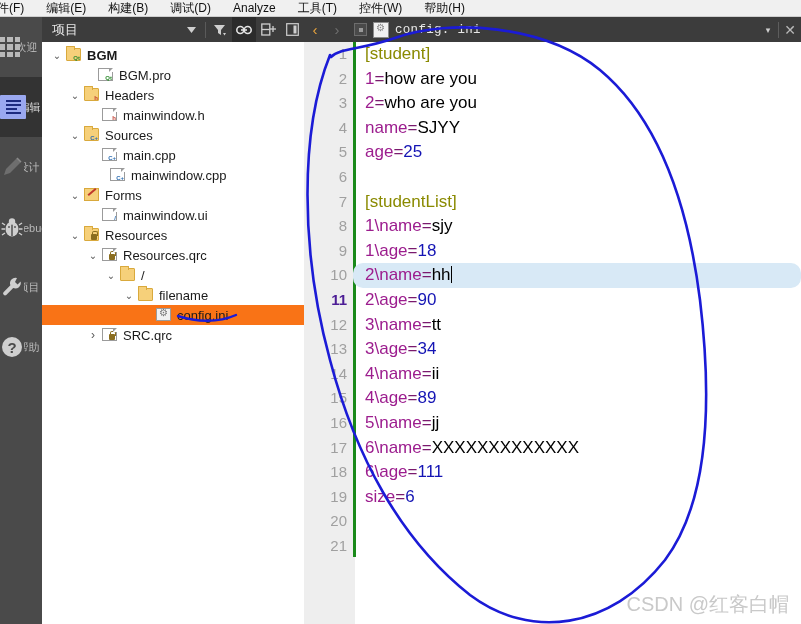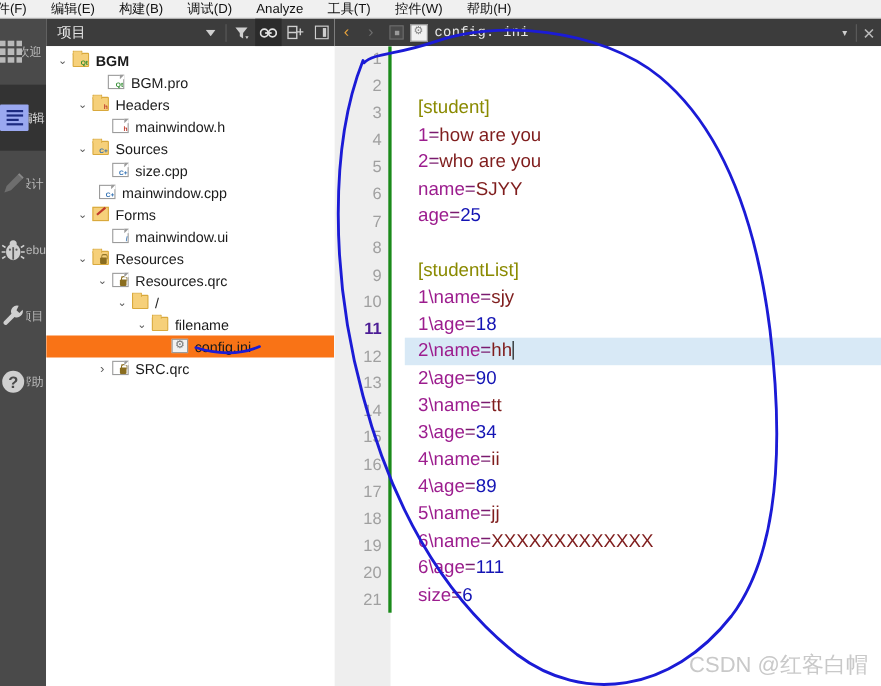--- a/index.html
+++ b/index.html
@@ -139,31 +139,31 @@
     position: absolute; left: 0; top: 0; width: 51px; height: 582px;
     background: #eeeeee;
   }
   .gutter .gnum {
     position: relative; height: 24.6px; line-height: 24.6px;
     text-align: right; padding-right: 8px;
     color: #a0a0a0; font-size: 15px; font-family: "Liberation Sans", sans-serif;
   }
   .gutter .gnum.cur { color: #4c1d95; font-weight: bold; }
   .greenbar { position:absolute; left: 49px; top: 0; width: 3px; height: 515px; background:#1a8a1a; }
-  .codearea { position: absolute; left: 64px; top: 0; right: 0; height: 494px; margin-top: 44px; }
+  .codearea { position: absolute; left: 49px; top: 0; right: 0; height: 494px; }
   .cline {
     height: 24.6px; line-height: 24.6px; padding-left: 12px;
     font-size: 17px; font-family: "Liberation Sans", sans-serif;
     white-space: pre; color: #000;
   }
-  .cline.cur { background: #d8e9f6; }
+  .cline.cur { background: #d8e9f6; border-radius: 10px; }
   .sec { color: #8a8a00; }
   .key { color: #9c1d8e; }
   .eq  { color: #7a1a6e; }
-  .str { color: #7f1d1d; }
+  .str { color: #000000; }
   .num { color: #1414b4; }
   .caret-bar {
     display:inline-block; width:1px; height:17px; background:#000;
     vertical-align:-3px; margin-left:0px;
   }
 
   
   .overlay { position: absolute; left:0; top:0; width: 801px; height: 624px; pointer-events: none; }
 
   
@@ -345,23 +345,23 @@
           </span>
           <span class="lbl">Sources</span>
         </div>
         <div class="row" style="padding-left: 44px;">
           <span class="chev"></span>
           <span class="ficon">
             <span class="fi doc">
               <span class="tag cpp">C+</span>
             </span>
           </span>
-          <span class="lbl">size.cpp</span>
-        </div>
-        <div class="row" style="padding-left: 32px;">
+          <span class="lbl">main.cpp</span>
+        </div>
+        <div class="row" style="padding-left: 52px;">
           <span class="chev"></span>
           <span class="ficon">
             <span class="fi doc">
               <span class="tag cpp">C+</span>
             </span>
           </span>
           <span class="lbl">mainwindow.cpp</span>
         </div>
         <div class="row" style="padding-left: 26px;">
           <span class="chev">⌄</span>

